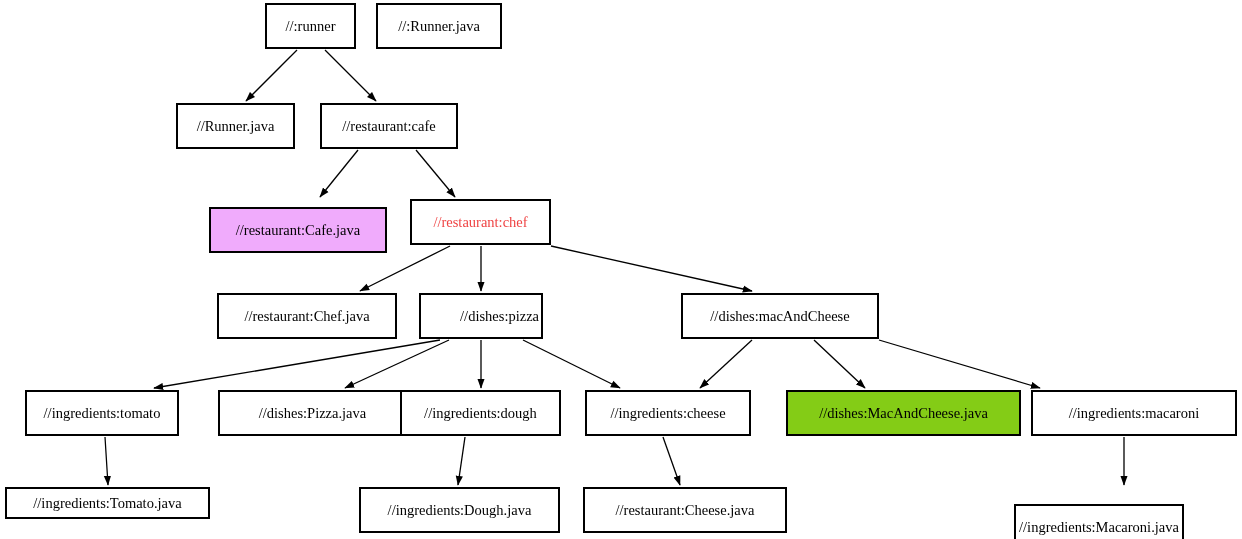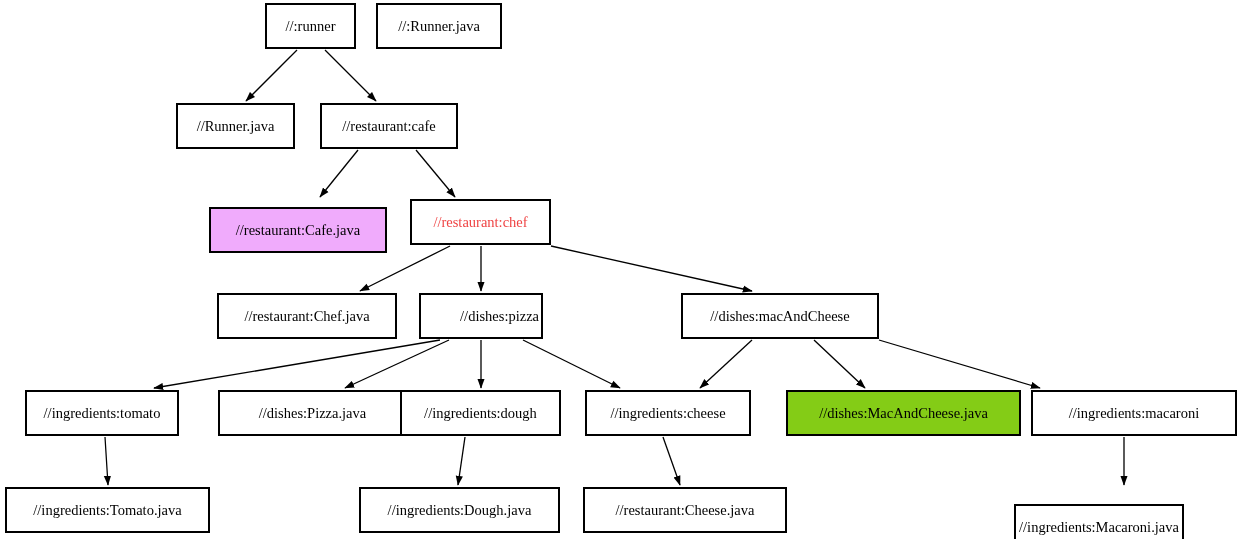--- a/index.html
+++ b/index.html
@@ -114,21 +114,21 @@
       </div>
       <div class="node" style="left: 585px; top: 390px; width: 166px; height: 46px; border-color: rgb(0, 0, 0); background: rgb(255, 255, 255); color: rgb(0, 0, 0);">
         <span class="node-label">//ingredients:cheese</span>
       </div>
       <div class="node" style="left: 775px; top: 390px; width: 235px; height: 46px; border-color: rgb(0, 0, 0); background: #84cc16; color: rgb(0, 0, 0); margin-left: 11px;">
         <span class="node-label">//dishes:MacAndCheese.java</span>
       </div>
       <div class="node" style="left: 1031px; top: 390px; width: 206px; height: 46px; border-color: rgb(0, 0, 0); background: rgb(255, 255, 255); color: rgb(0, 0, 0);">
         <span class="node-label">//ingredients:macaroni</span>
       </div>
-      <div class="node" style="left: 5px; top: 487px; width: 205px; height: 46px; border-color: rgb(0, 0, 0); background: rgb(255, 255, 255); color: rgb(0, 0, 0);">
+      <div class="node" style="left: 5px; top: 487px; width: 205px; height: 32px; border-color: rgb(0, 0, 0); background: rgb(255, 255, 255); color: rgb(0, 0, 0);">
         <span class="node-label">//ingredients:Tomato.java</span>
       </div>
       <div class="node" style="left: 359px; top: 487px; width: 201px; height: 46px; border-color: rgb(0, 0, 0); background: rgb(255, 255, 255); color: rgb(0, 0, 0);">
         <span class="node-label">//ingredients:Dough.java</span>
       </div>
       <div class="node" style="left: 583px; top: 487px; width: 204px; height: 46px; border-color: rgb(0, 0, 0); background: rgb(255, 255, 255); color: rgb(0, 0, 0);">
         <span class="node-label">//restaurant:Cheese.java</span>
       </div>
       <div class="node" style="left: 1014px; top: 504px; width: 170px; height: 46px; border-color: rgb(0, 0, 0); background: rgb(255, 255, 255); color: rgb(0, 0, 0);">
         <span class="node-label">//ingredients:Macaroni.java</span>

